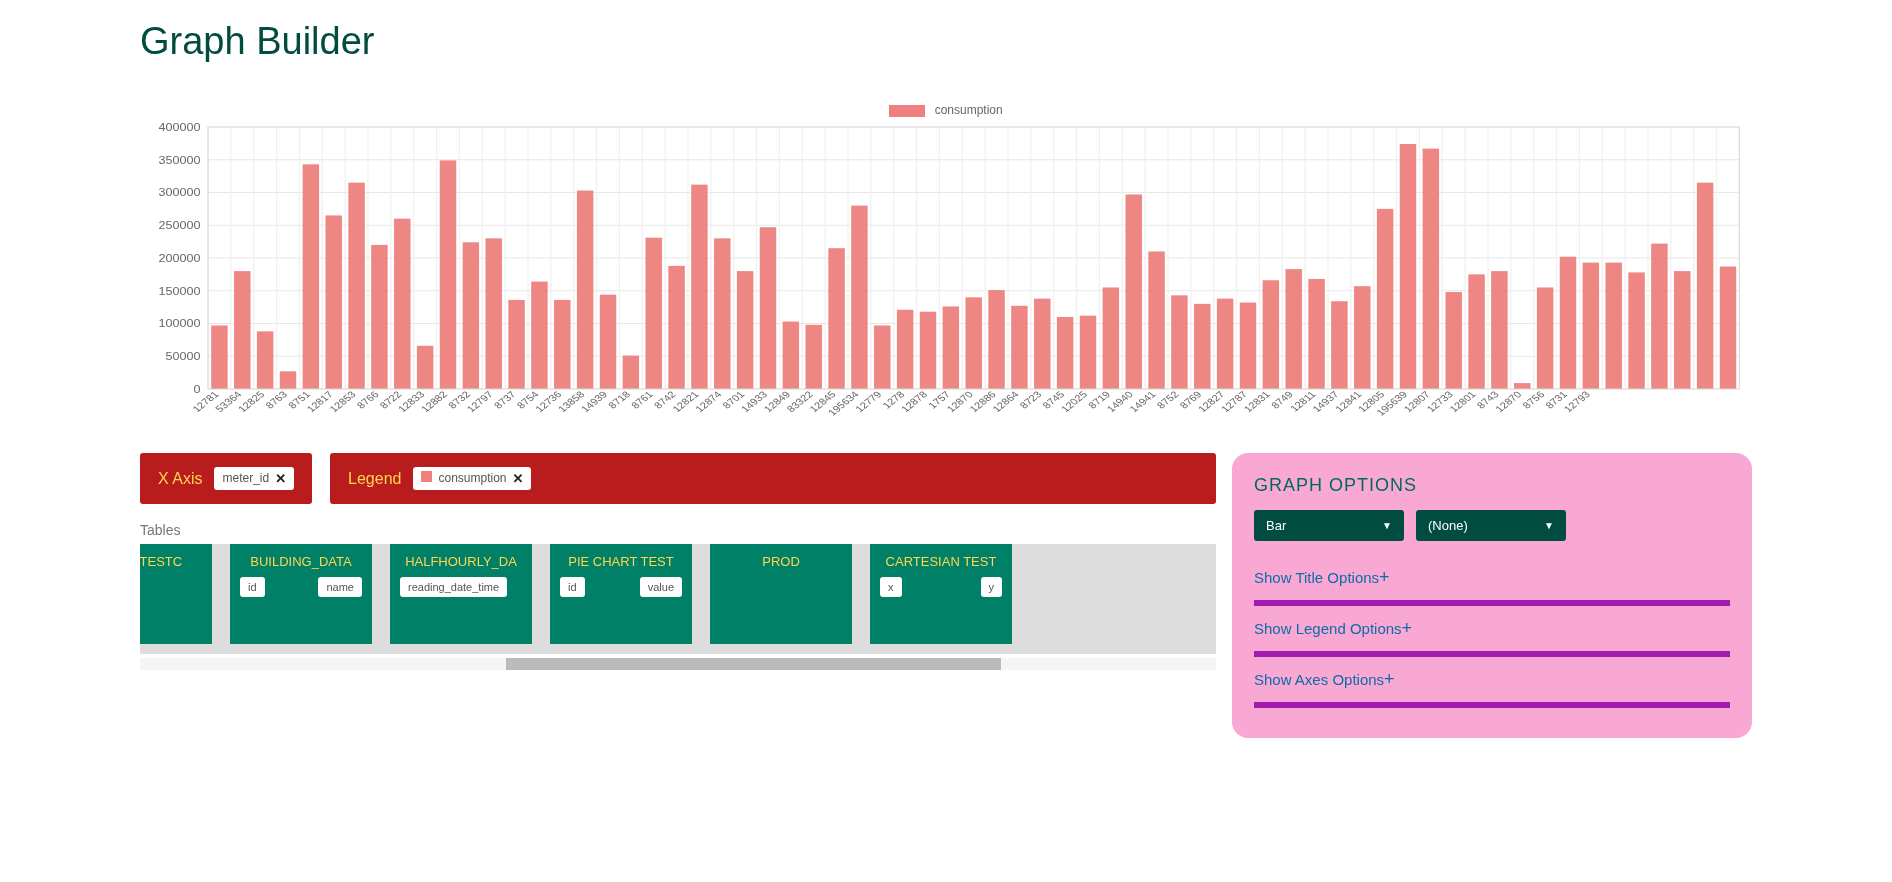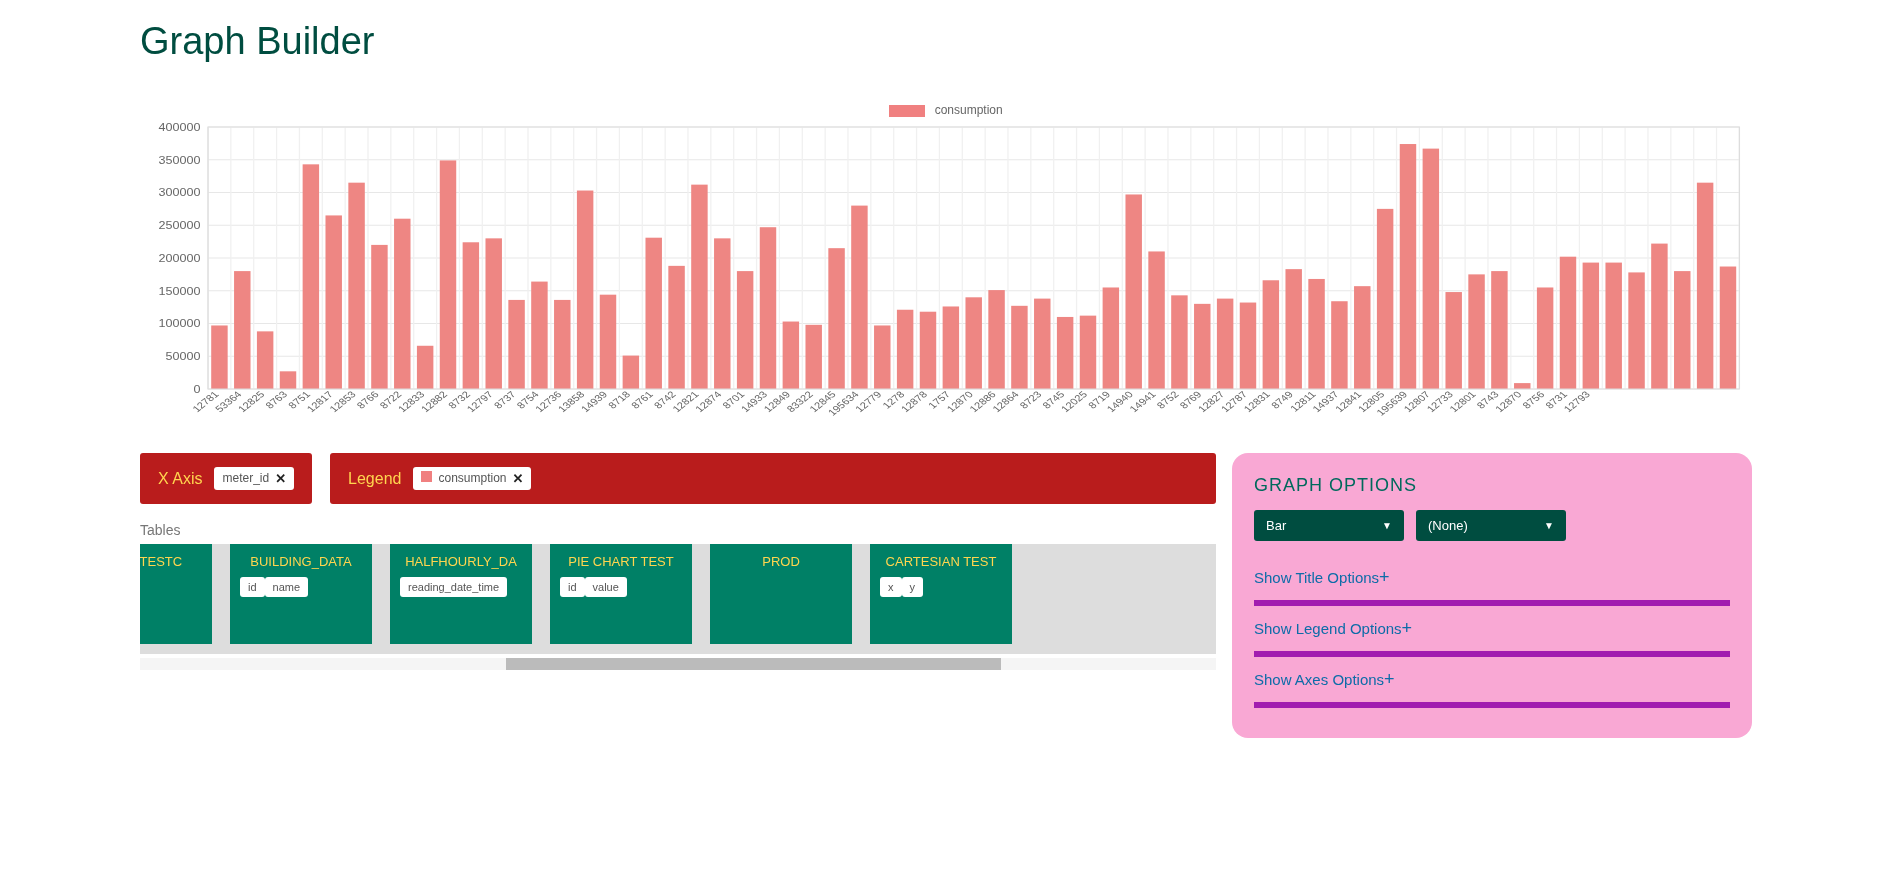--- a/index.html
+++ b/index.html
@@ -15,21 +15,21 @@
 .blue-row { display: flex; gap: 18px; margin-bottom: 18px; }
 .blue-box { background: #b91c1c; color: #ffd54f; padding: 14px 18px; border-radius: 3px; display: flex; align-items: center; gap: 12px; }
 .pill { background: #fff; color: #555; font-size: 12px; padding: 4px 8px; border-radius: 3px; display: inline-flex; align-items: flex-start; gap: 6px; }
 .pill .x { color: #222; font-weight: bold; cursor: pointer; font-size: 13px; }
 .pill .sw { display: inline-block; width: 11px; height: 11px; background: #f08080; }
 .tables-label { font-size: 14px; color: #777; margin-bottom: 6px; }
 .tables-strip { background: #ddd; padding: 0; position: relative; overflow: hidden; height: 110px; }
 .tables-inner { display: flex; gap: 18px; position: relative; left: -70px; }
 .table-card { background: #008066; color: #ffd54f; width: 142px; height: 100px; padding: 10px; text-align: center; font-size: 13px; flex-shrink: 0; overflow: hidden; }
 .table-card .title { margin-bottom: 8px; white-space: nowrap; }
-.table-card .fields { display: flex; gap: 0; justify-content: flex-start; flex-wrap: wrap; }
+.table-card .fields { display: flex; gap: 20px; justify-content: space-between; flex-wrap: wrap; }
 .table-card .field { background: #fff; color: #555; font-size: 11px; padding: 4px 8px; border-radius: 3px; }
 .tables-scroll { height: 12px; background: #f5f5f5; margin-top: 4px; position: relative; }
 .tables-scroll .thumb { position: absolute; left: 34%; width: 46%; height: 100%; background: #bbb; }
 .options-title { color: #00695c; font-size: 18px; letter-spacing: 1px; margin-bottom: 14px; }
 .selects { display: flex; gap: 12px; margin-bottom: 14px; }
 .sel { background: #004d40; color: #fff; font-size: 13px; padding: 8px 12px; border-radius: 3px; display: flex; justify-content: space-between; align-items: center; width: 150px; cursor: pointer; }
 .sel .caret { font-size: 10px; }
 .acc-row { border-bottom: 6px solid #a21caf; padding: 12px 0; display: flex; justify-content: flex-start; align-items: center; color: #0d6ca8; font-size: 15px; cursor: pointer; }
 .acc-row:first-of-type { border-top: 1px solid #90caf9; }
 .plus { color: #0d6ca8; font-size: 18px; }

